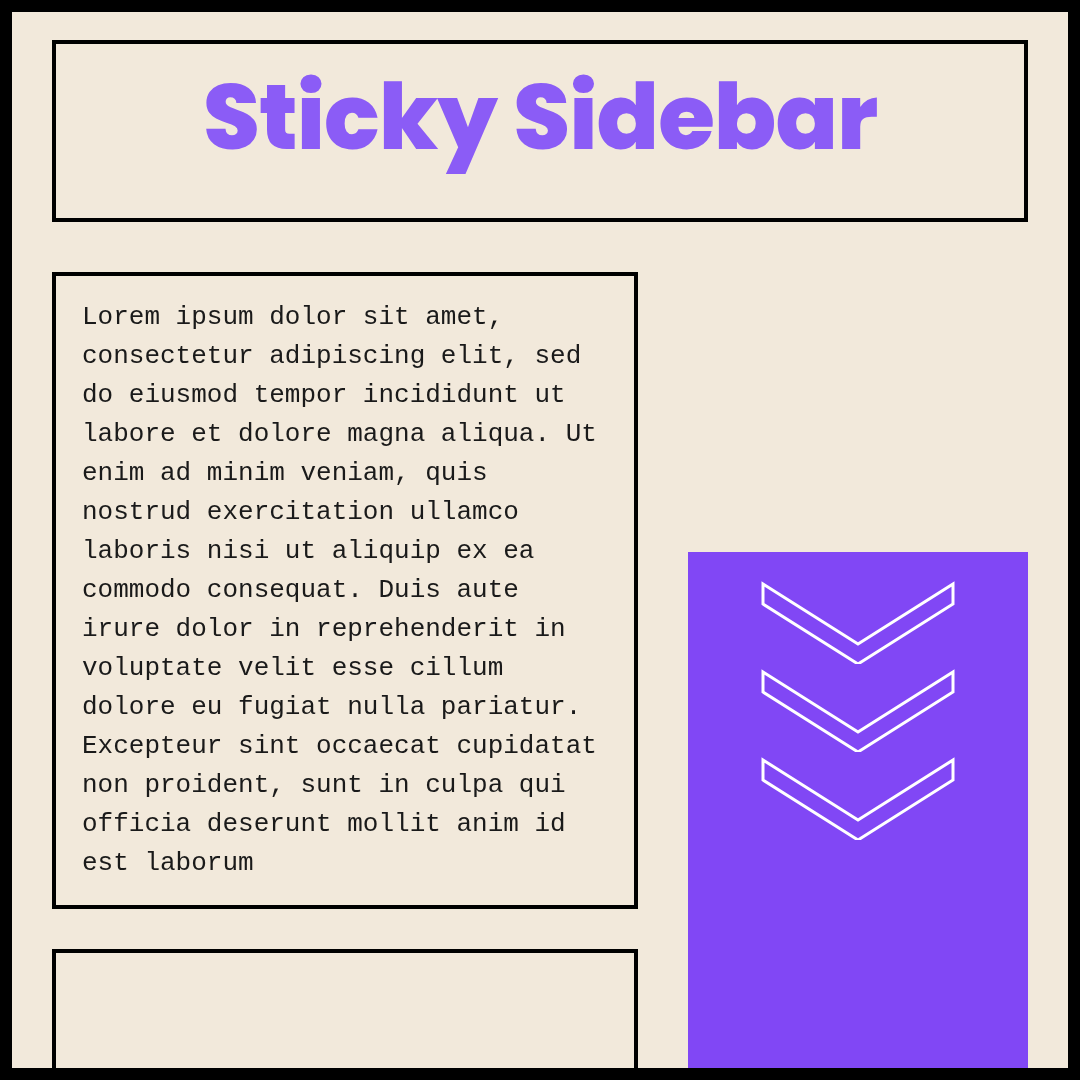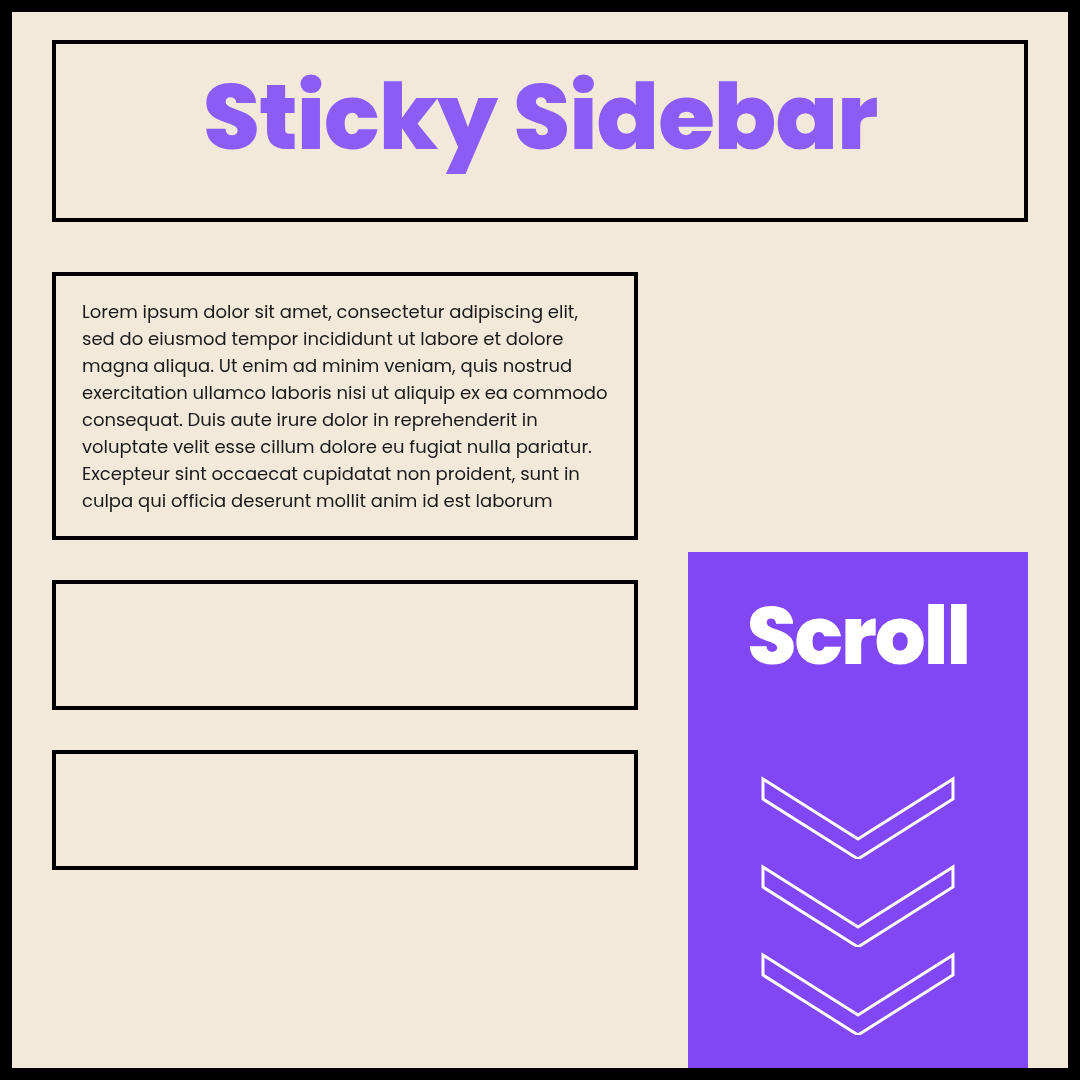--- a/index.html
+++ b/index.html
@@ -36,24 +36,25 @@
       flex: 1;
       display: flex;
       flex-direction: column;
       gap: 40px;
     }
     .content-box {
       border: 4px solid #000;
       padding: 22px 26px;
     }
     .content-box p {
-      font-size: 18px;
+      font-size: 26px;
       line-height: 1.5;
       color: #1a1a1a;
       font-weight: 400;
+      font-family: Liberation Mono, monospace;
     }
     .empty-box {
       border: 4px solid #000;
       height: 130px;
     }
     .empty-box.partial {
       height: 120px;
     }
     .sidebar-col {
       width: 340px;
@@ -96,21 +97,20 @@
 <div class="layout">
   <div class="main">
     <div class="content-box">
       <p>Lorem ipsum dolor sit amet, consectetur adipiscing elit, sed do eiusmod tempor incididunt ut labore et dolore magna aliqua. Ut enim ad minim veniam, quis nostrud exercitation ullamco laboris nisi ut aliquip ex ea commodo consequat. Duis aute irure dolor in reprehenderit in voluptate velit esse cillum dolore eu fugiat nulla pariatur. Excepteur sint occaecat cupidatat non proident, sunt in culpa qui officia deserunt mollit anim id est laborum</p>
     </div>
     <div class="empty-box"></div>
     <div class="empty-box partial"></div>
   </div>
   <div class="sidebar-col">
     <div class="sidebar">
-      <h2>Scroll</h2>
       <div class="chevrons">
         <svg class="chevron" viewBox="0 0 210 90">
           <path d="M 10 10 L 105 70 L 200 10 L 200 30 L 105 90 L 10 30 Z" fill="none" stroke="#fff" stroke-width="3"></path>
         </svg>
         <svg class="chevron" viewBox="0 0 210 90">
           <path d="M 10 10 L 105 70 L 200 10 L 200 30 L 105 90 L 10 30 Z" fill="none" stroke="#fff" stroke-width="3"></path>
         </svg>
         <svg class="chevron" viewBox="0 0 210 90">
           <path d="M 10 10 L 105 70 L 200 10 L 200 30 L 105 90 L 10 30 Z" fill="none" stroke="#fff" stroke-width="3"></path>
         </svg>

